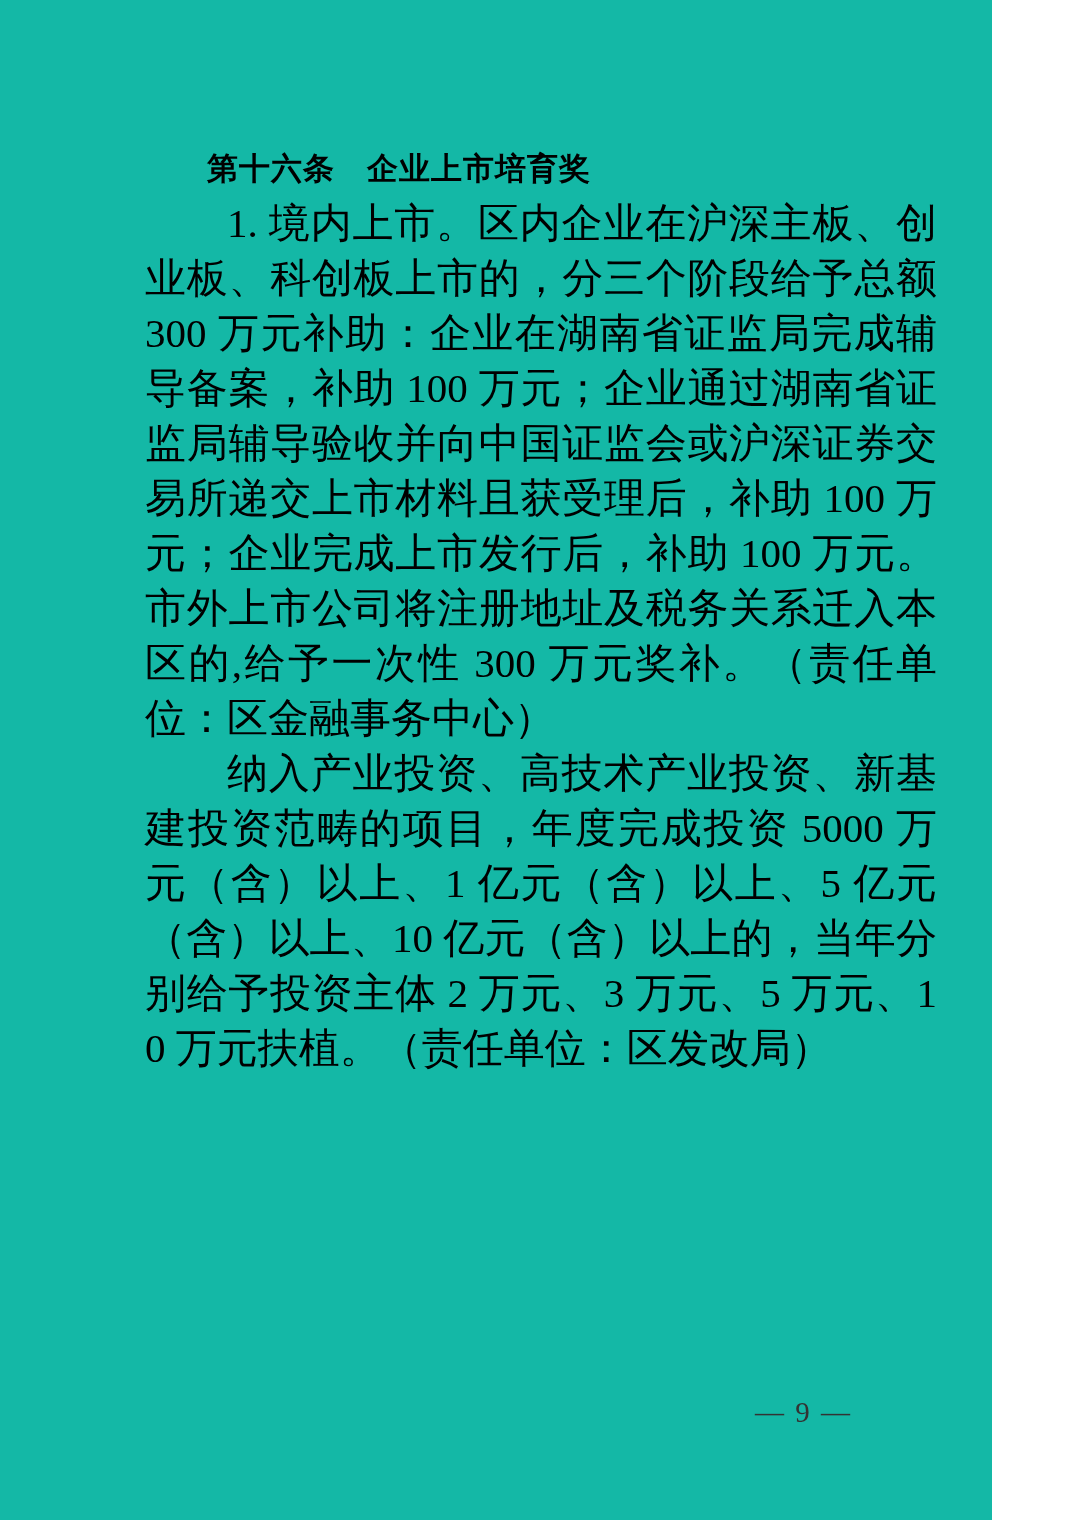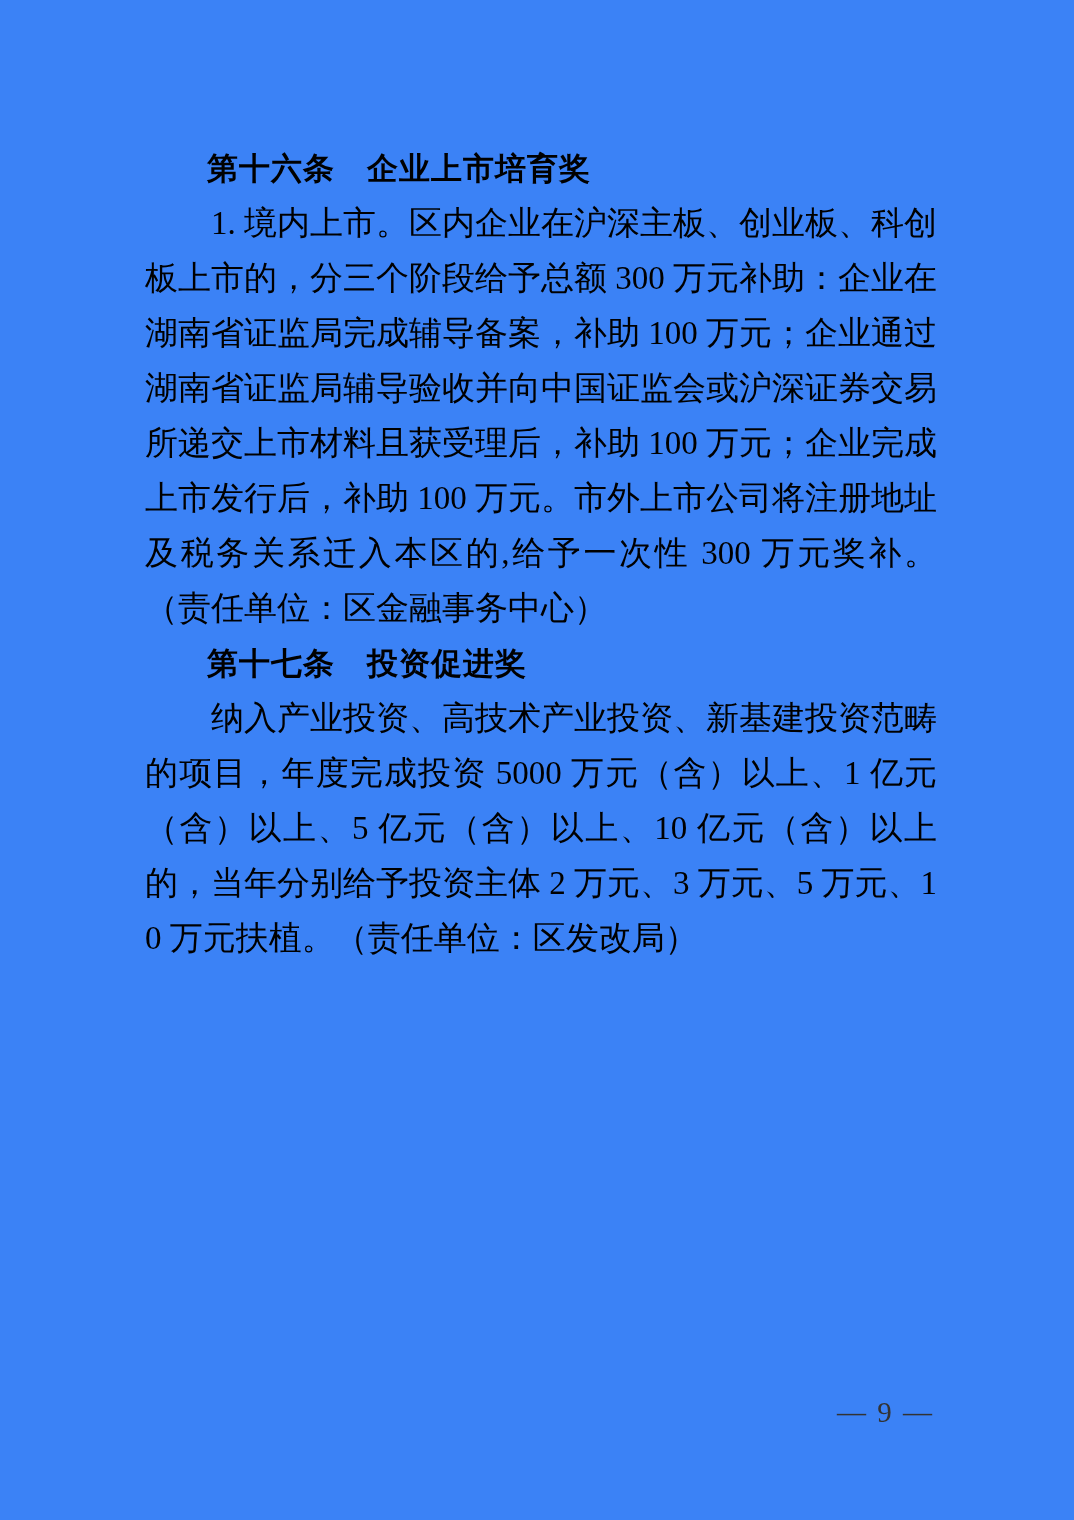--- a/index.html
+++ b/index.html
@@ -2,36 +2,36 @@
 <html lang="zh"><head>
 <meta charset="utf-8">
 <style>
   html, body {
     margin: 0;
     padding: 0;
     background: #ffffff;
   }
   .page {
     position: relative;
-    width: 1074px;
+    width: 992px;
     height: 1520px;
-    background: #3b82f6;
+    background: #14b8a6;
     overflow: hidden;
     font-family: "Liberation Serif", "DejaVu Serif", serif;
     color: #000000;
   }
   .content {
     position: absolute;
     left: 145px;
     top: 141px;
     width: 792px;
   }
   .content p {
     margin: 0;
-    font-size: 33px;
+    font-size: 41px;
     line-height: 55px;
     text-indent: 2em;
     text-align: justify;
     text-justify: inter-character;
     word-break: break-all;
     overflow-wrap: break-word;
   }
   .content h2 {
     margin: 0;
     font-size: 31px;
@@ -56,20 +56,19 @@
 
 <div class="page">
   <div class="content">
 
     <h2>第十六条　企业上市培育奖</h2>
 
     <p>1. 境内上市。区内企业在沪深主板、创业板、科创板上市的，分三个阶段给予总额 300 万元补助：企业在湖南省证监局完成辅导备案，补助 100 万元；企业通过湖南省证监局辅导验收并向中国证监会或沪深证券交易所递交上市材料且获受理后，补助 100 万元；企业完成上市发行后，补助 100 万元。市外上市公司将注册地址及税务关系迁入本区的,给予一次性 300 万元奖补。（责任单位：区金融事务中心）</p>
 
 
 
-    <h2>第十七条　投资促进奖</h2>
 
     <p>纳入产业投资、高技术产业投资、新基建投资范畴的项目，年度完成投资 5000 万元（含）以上、1 亿元（含）以上、5 亿元（含）以上、10 亿元（含）以上的，当年分别给予投资主体 2 万元、3 万元、5 万元、10 万元扶植。（责任单位：区发改局）</p>
 
   </div>
 
   <div class="page-number">— 9 —</div>
 </div>
 
 </body></html>

